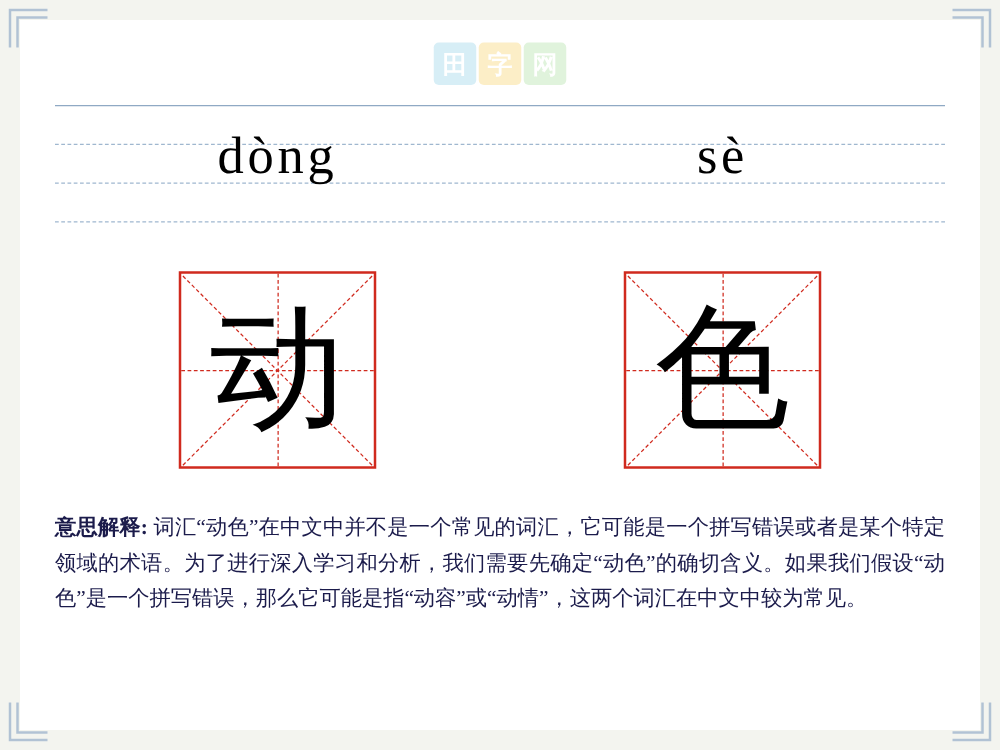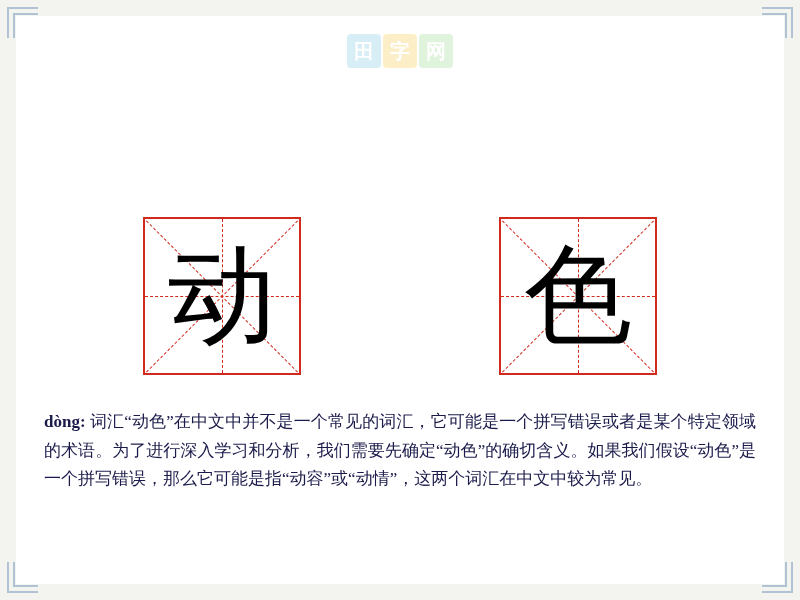--- a/index.html
+++ b/index.html
@@ -226,20 +226,35 @@
   </svg>
 
   <div class="inner">
 
     <div class="watermark">
       <div class="wm-box wm-1">田</div>
       <div class="wm-box wm-2">字</div>
       <div class="wm-box wm-3">网</div>
     </div>
 
+    <div class="pinyin-grid">
+      <div class="rule solid r0"></div>
+      <div class="rule r1"></div>
+      <div class="rule r2"></div>
+      <div class="rule r3"></div>
+
+      <div class="pinyin-row">
+        <div class="pinyin-cell">
+          <span class="pinyin-text">dòng</span>
+        </div>
+        <div class="pinyin-cell">
+          <span class="pinyin-text">sè</span>
+        </div>
+      </div>
+    </div>
 
     <div class="char-row">
       <div class="char-cell">
         <div class="tian-box">
           <span class="d-h"></span>
           <span class="d-v"></span>
           <span class="d-d1"></span>
           <span class="d-d2"></span>
           <span class="hanzi">动</span>
         </div>
@@ -249,18 +264,18 @@
           <span class="d-h"></span>
           <span class="d-v"></span>
           <span class="d-d1"></span>
           <span class="d-d2"></span>
           <span class="hanzi">色</span>
         </div>
       </div>
     </div>
 
     <div class="explain">
-      <span class="label">dòng:</span>
+      <span class="label">意思解释:</span>
       <span class="body">词汇“动色”在中文中并不是一个常见的词汇，它可能是一个拼写错误或者是某个特定领域的术语。为了进行深入学习和分析，我们需要先确定“动色”的确切含义。如果我们假设“动色”是一个拼写错误，那么它可能是指“动容”或“动情”，这两个词汇在中文中较为常见。</span>
     </div>
 
   </div>
 </div>
 
 </body></html>

